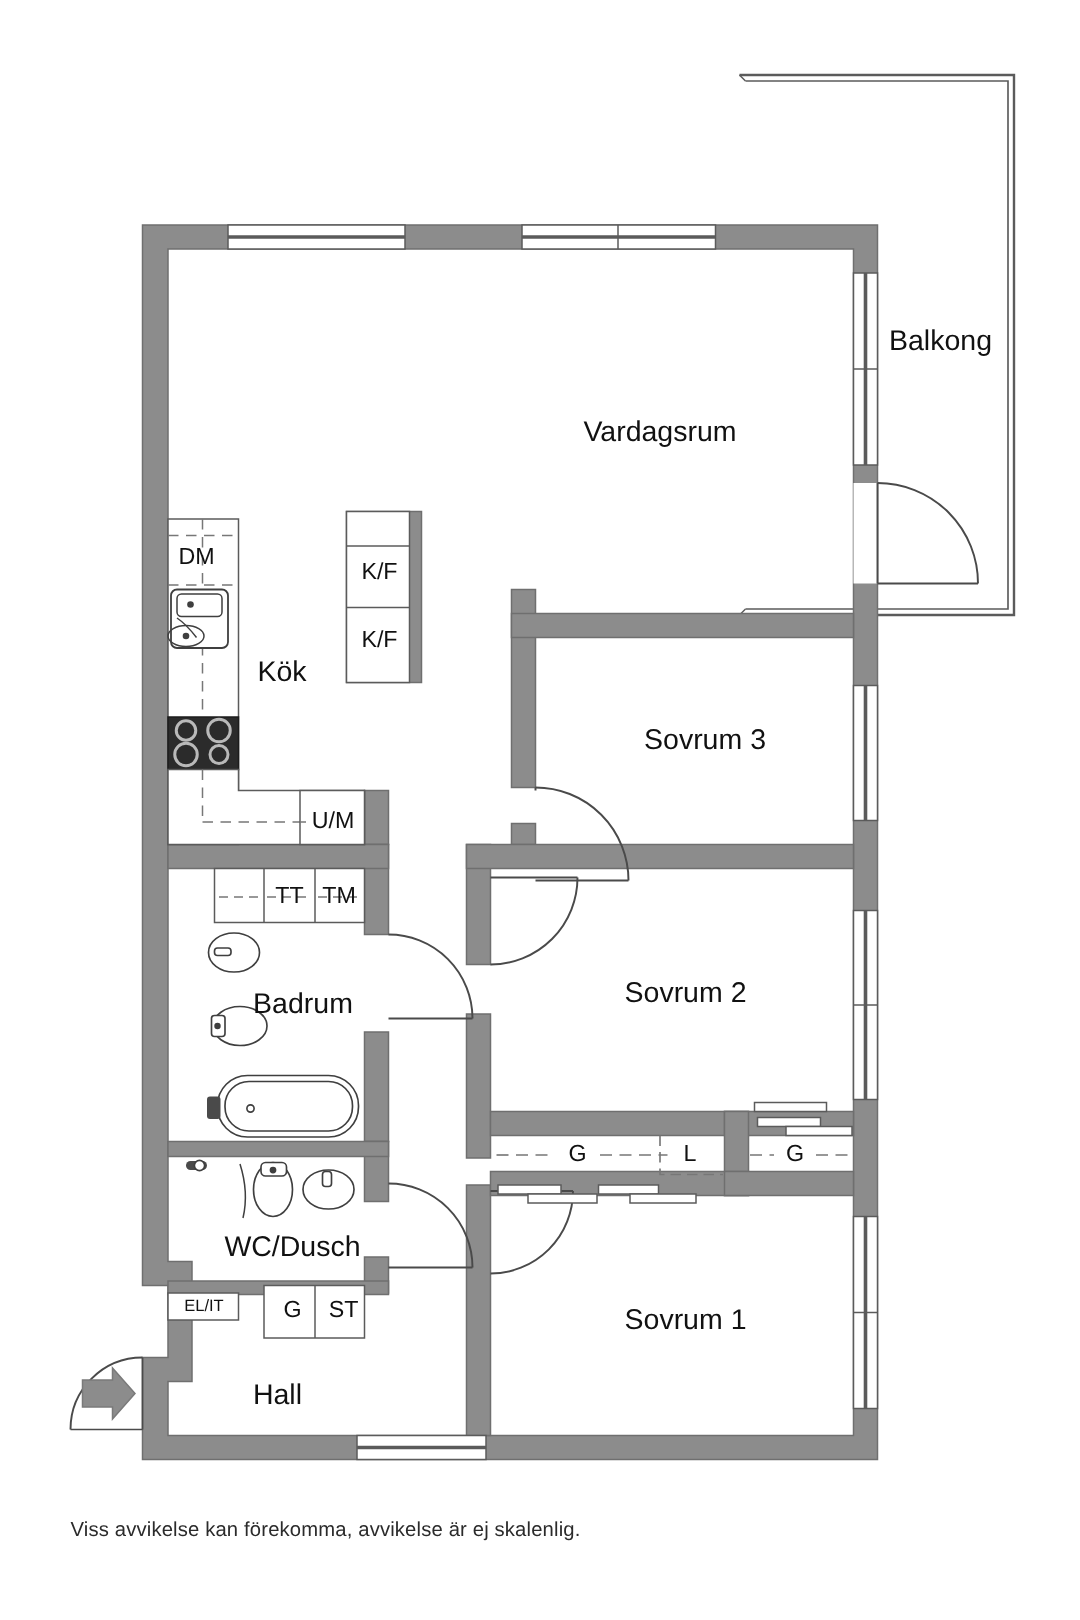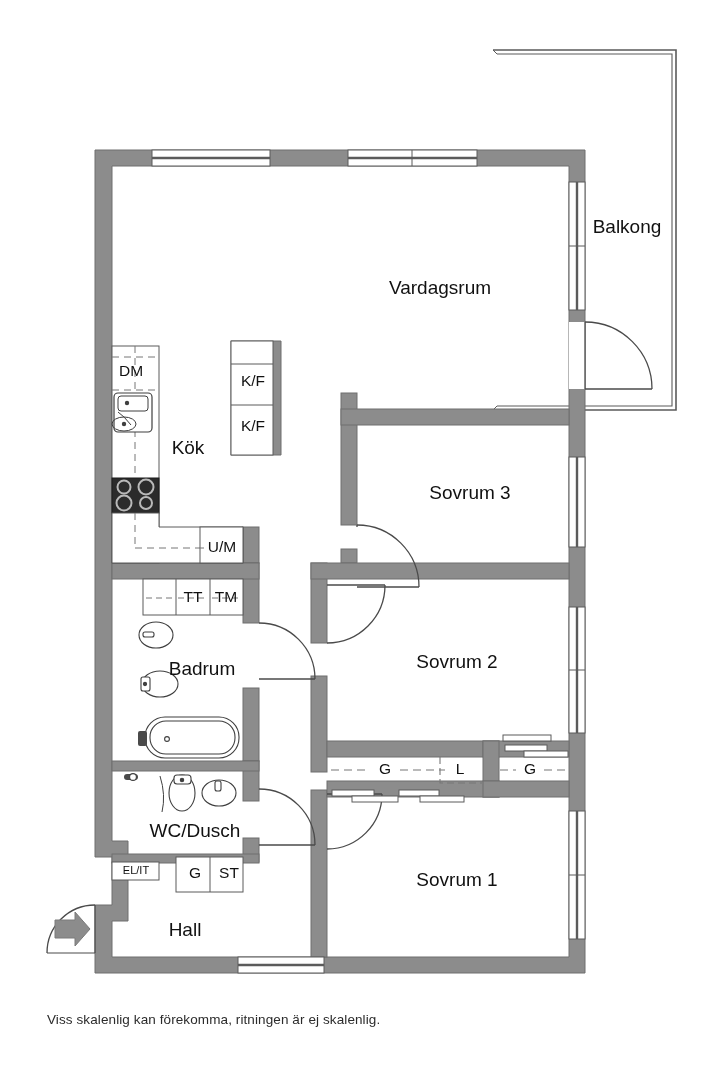--- a/index.html
+++ b/index.html
@@ -305,15 +305,15 @@
     <text class="fix-label small" x="136" y="871">EL/IT</text>
     <text class="fix-label" x="195" y="874">G</text>
     <text class="fix-label" x="229" y="874">ST</text>
     <text class="fix-label" x="385" y="770">G</text>
     <text class="fix-label" x="460" y="770">L</text>
     <text class="fix-label" x="530" y="770">G</text>
   </g>
 
 </svg>
 
-<div class="caption">Viss skalenlig kan förekomma, ritningen är ej skalenlig.</div>
+<div class="caption">Viss avvikelse kan förekomma, avvikelse är ej skalenlig.</div>
 
 </div>
 
 </body></html>

